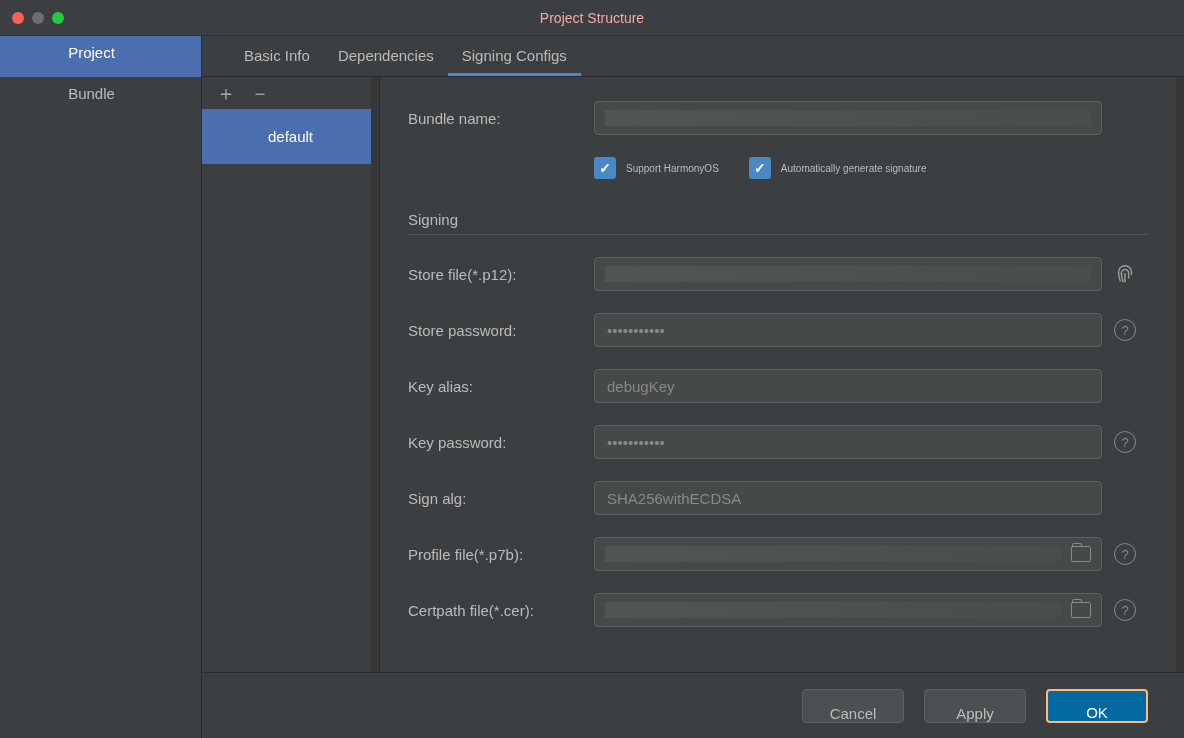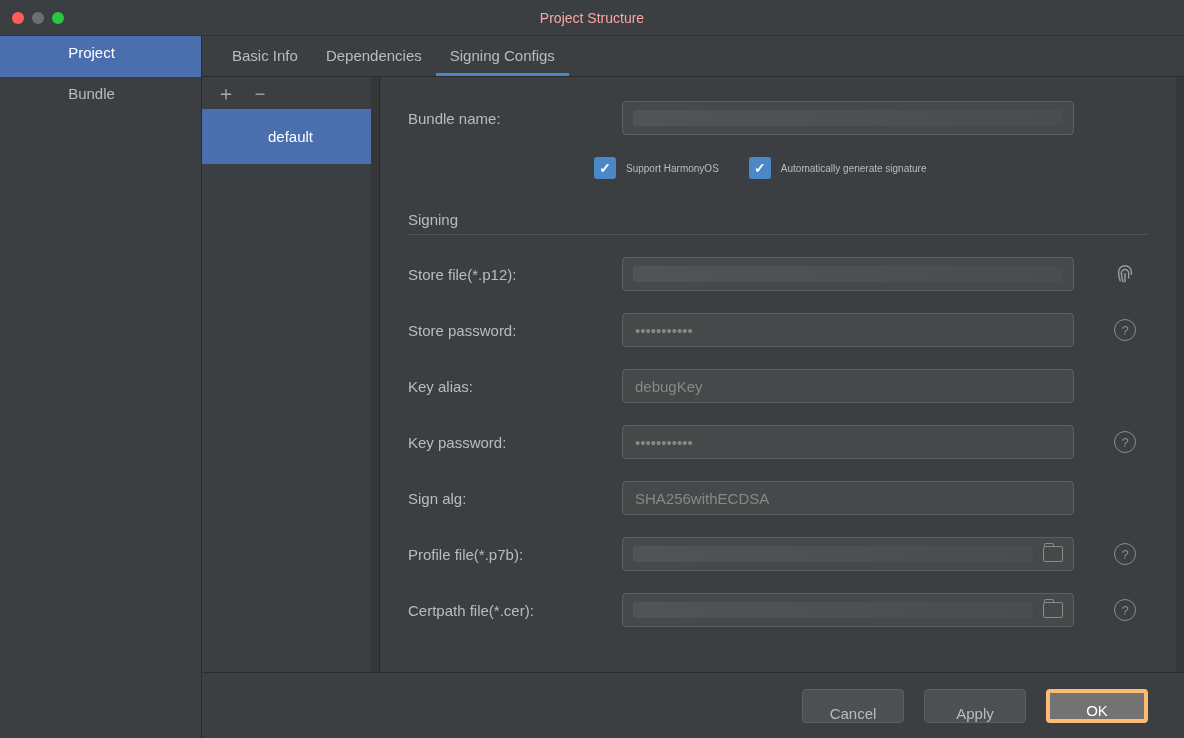--- a/index.html
+++ b/index.html
@@ -58,21 +58,21 @@
       color: #ffffff;
     }
     .main {
       flex: 1;
       display: flex;
       flex-direction: column;
       background: #3c3f41;
     }
     .tabs {
       display: flex;
-      padding-left: 16px;
+      padding-left: 28px;
       border-bottom: 1px solid #2b2b2b;
     }
     .tab {
       padding: 11px 14px 9px;
       font-size: 15px;
       color: #bbbbbb;
       cursor: pointer;
       border-bottom: 3px solid transparent;
     }
     .tab.active {
@@ -122,21 +122,20 @@
     .form-area {
       flex: 1;
       padding: 24px 28px 10px 28px;
       overflow: auto;
       position: relative;
     }
     .form-row {
       display: flex;
       align-items: center;
       margin-bottom: 22px;
-      gap: 28px;
     }
     .form-label {
       width: 186px;
       font-size: 15px;
       color: #bbbbbb;
     }
     .form-input {
       flex: 1;
       height: 34px;
       background: #45494a;
@@ -267,22 +266,22 @@
       align-items: flex-end;
       justify-content: center;
       cursor: pointer;
     }
     .btn-secondary {
       background: #4c5052;
       border: 1px solid #5e6060;
       color: #bbbbbb;
     }
     .btn-primary {
-      background: #737373;
-      border: 4px solid #fdba74;
+      background: #0369a1;
+      border: 2px solid #fdba74;
       color: #ffffff;
     }
   </style>
 </head>
 <body>
 
 <div class="window">
   <div class="titlebar">
     <div class="traffic-lights">
       <div class="tl tl-red"></div>

